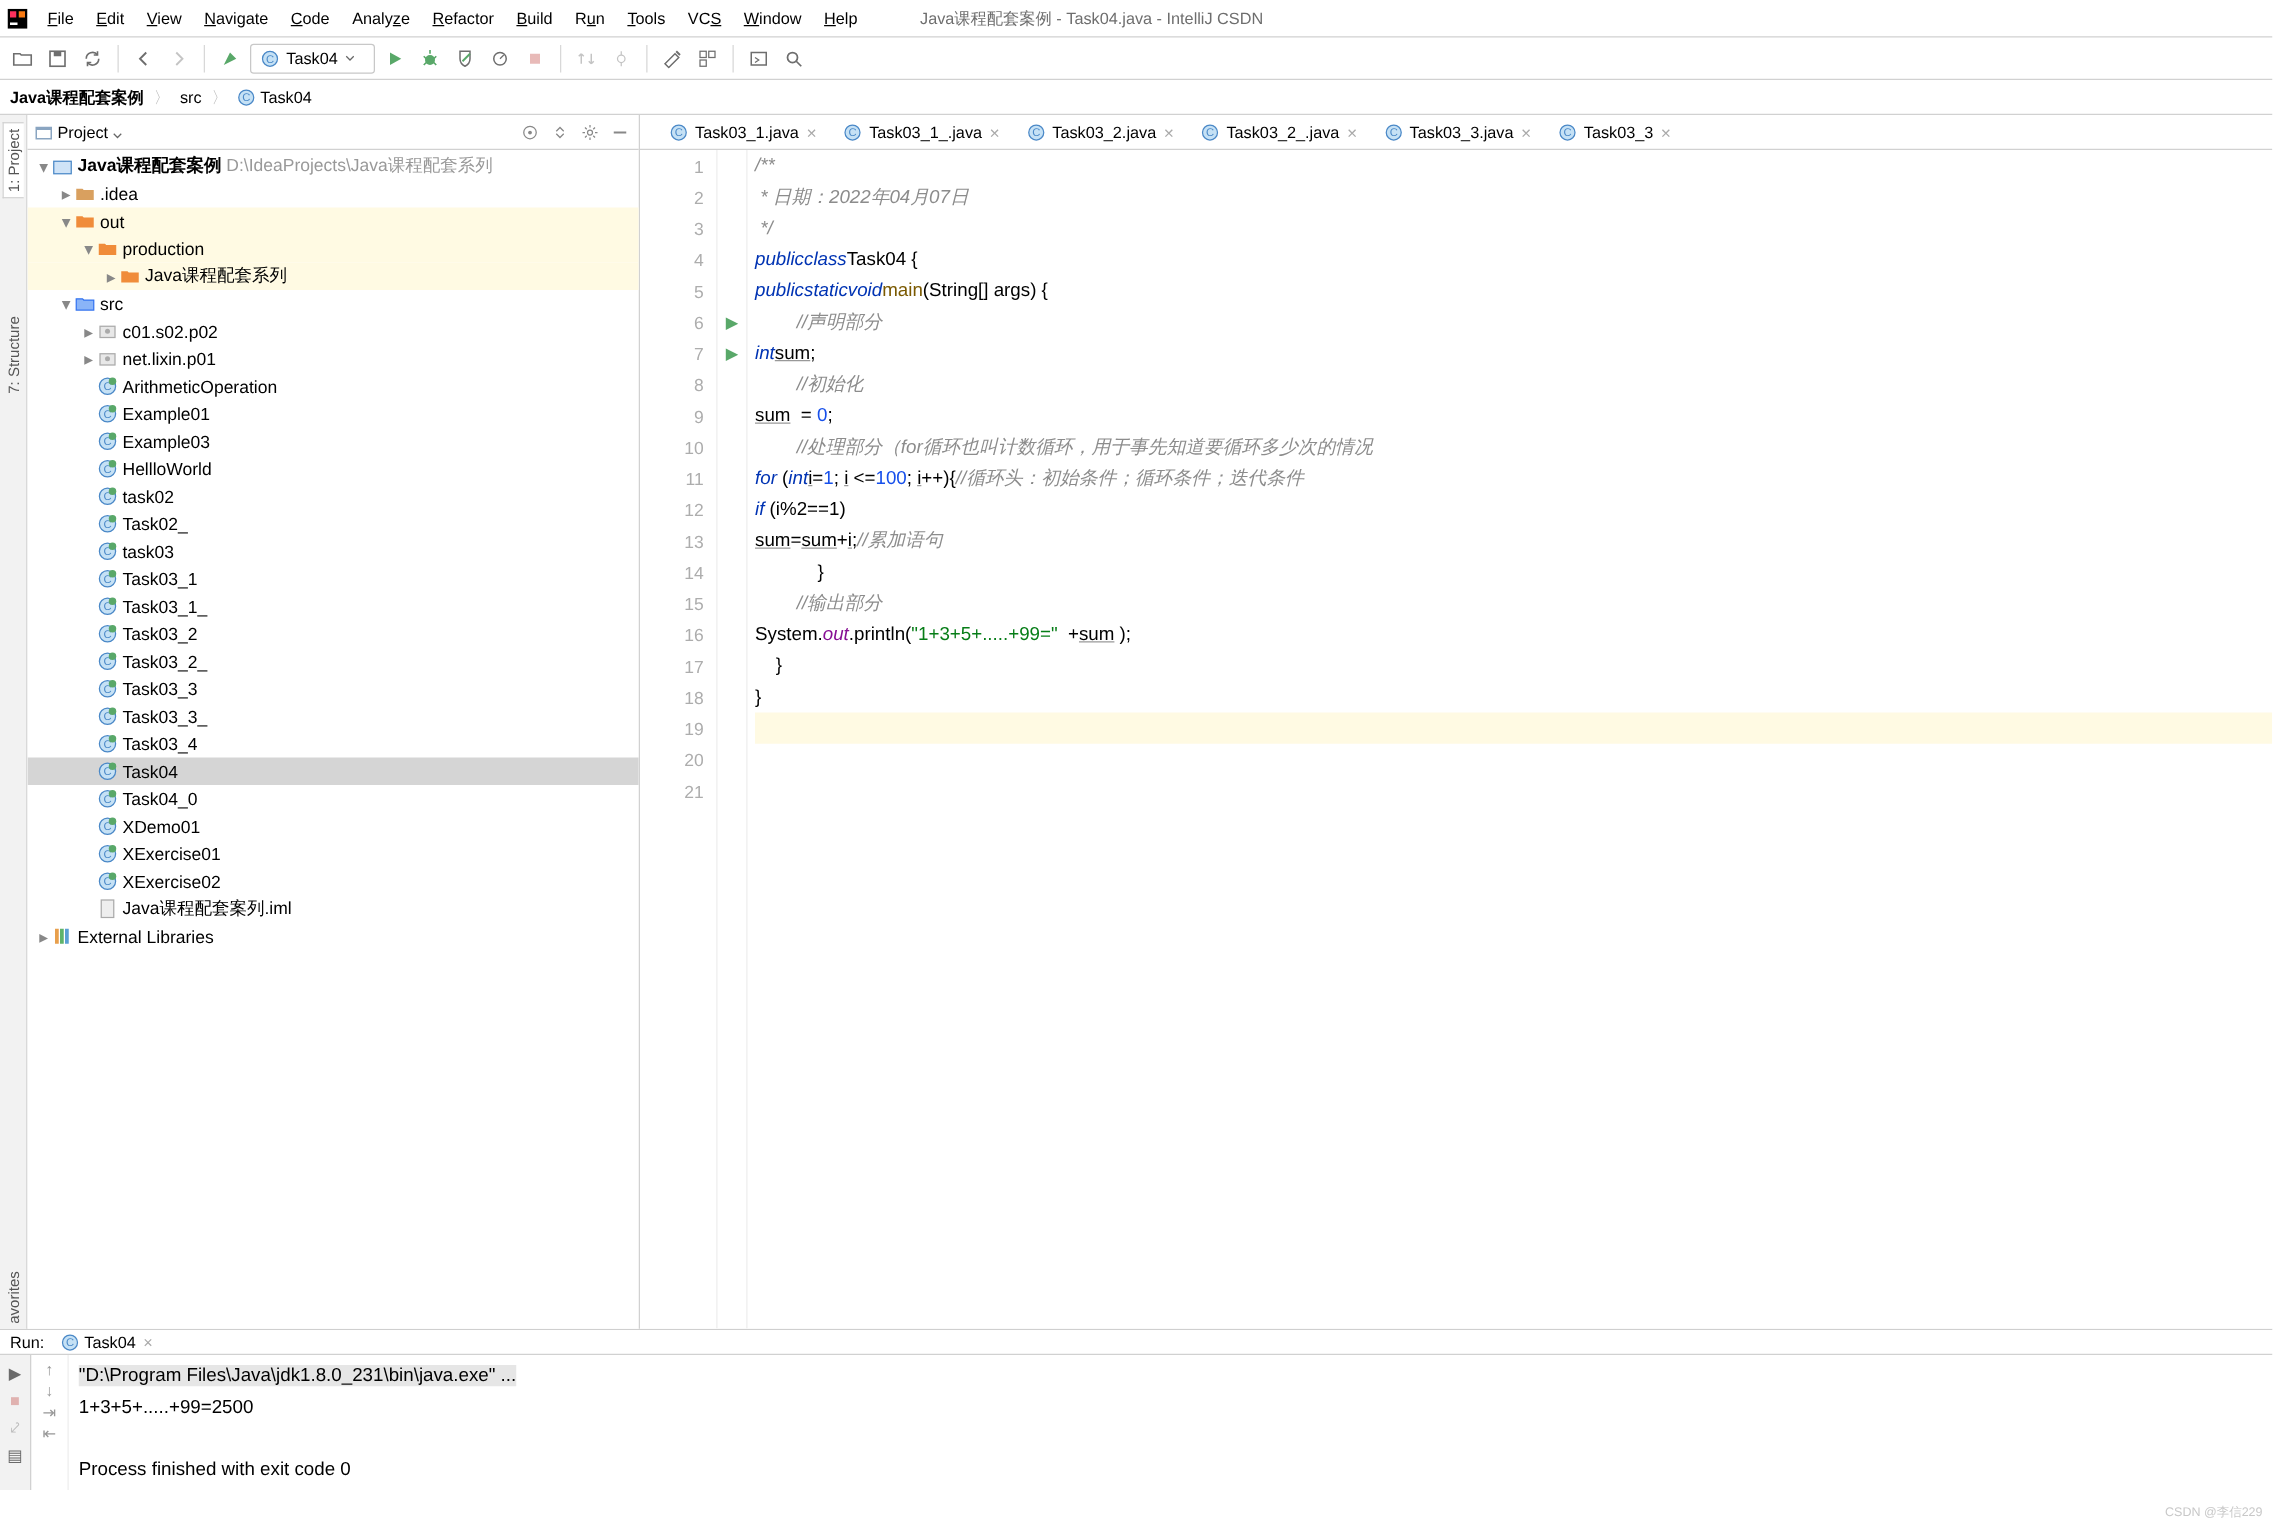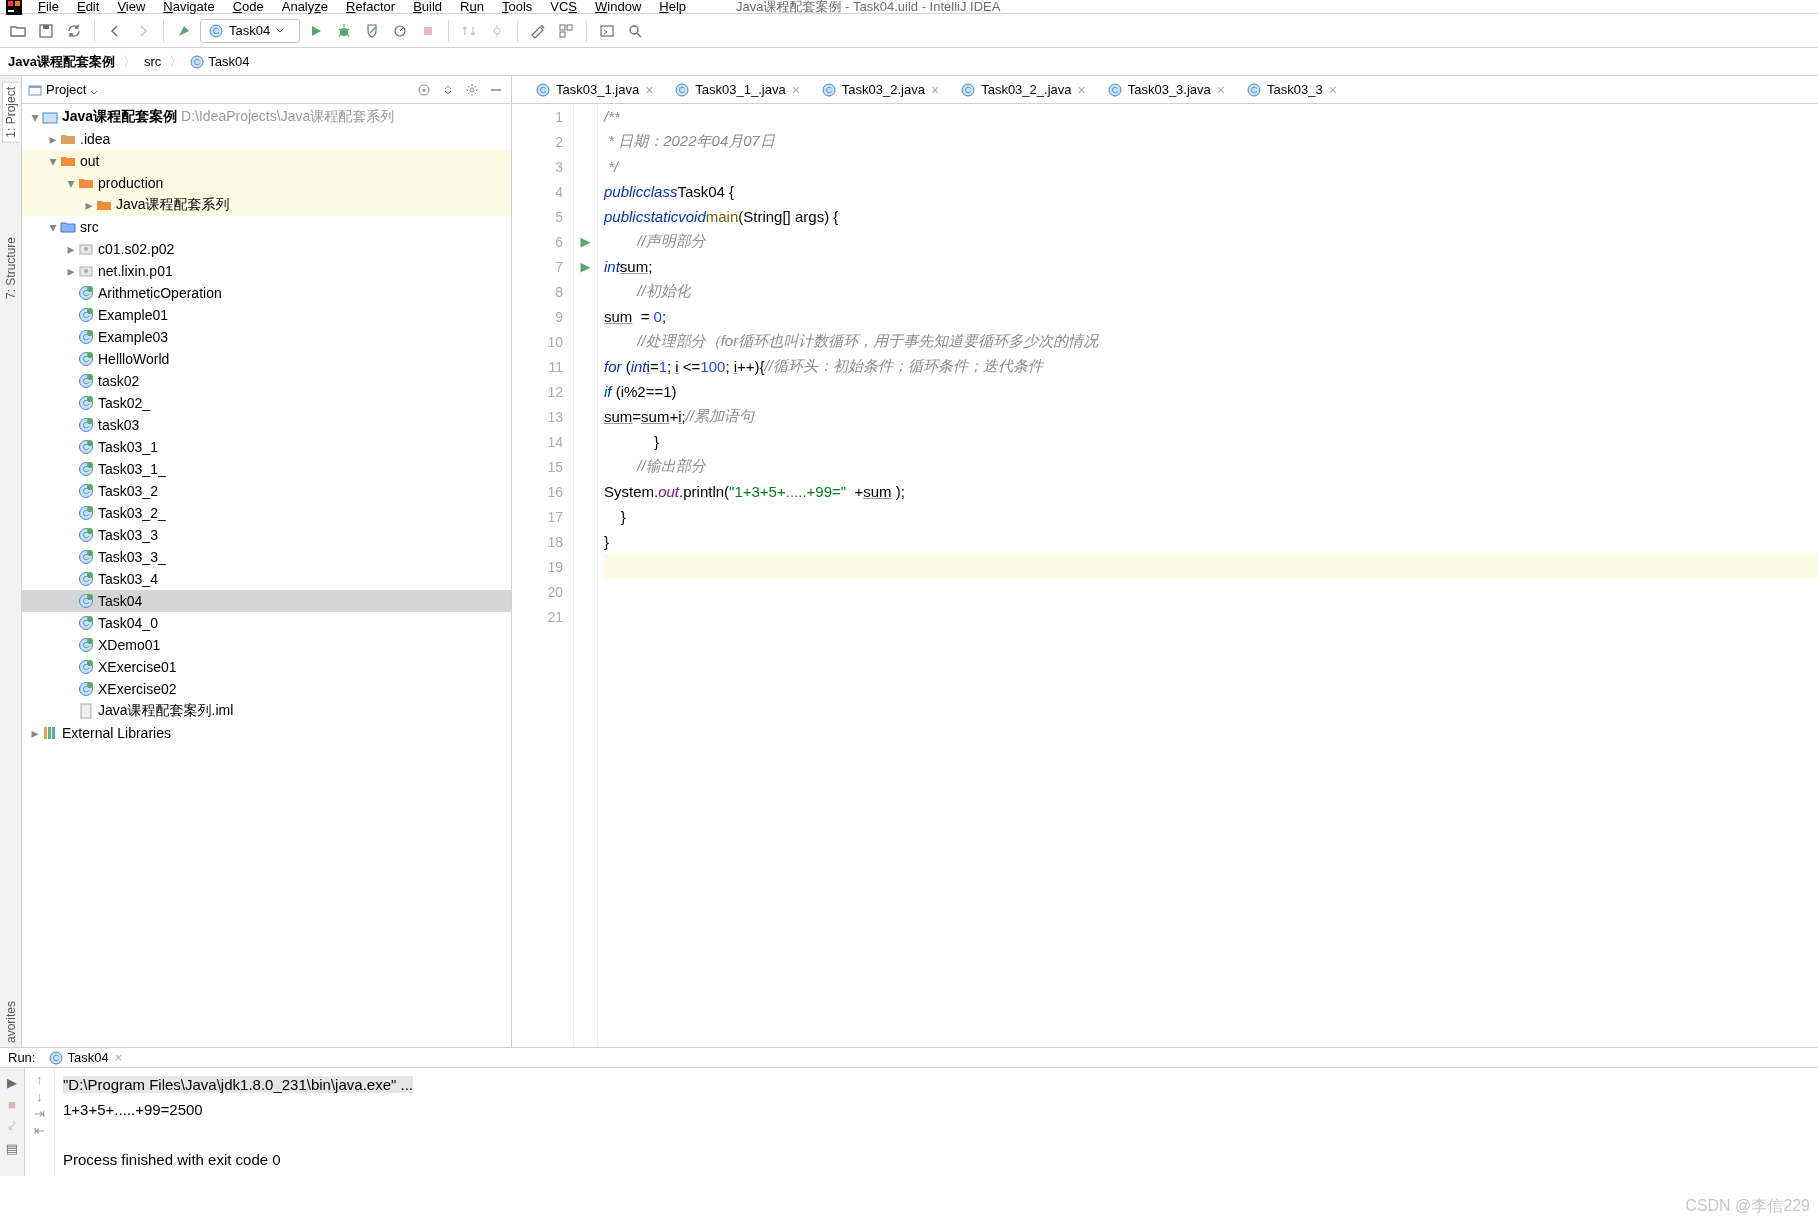--- a/index.html
+++ b/index.html
@@ -1,18 +1,18 @@
 <!DOCTYPE html>
 <html><head>
 <meta charset="utf-8">
 <style>
 * { margin:0; padding:0; box-sizing:border-box; font-family:"Segoe UI",Arial,sans-serif; }
 body { width:1818px; height:1223px; background:#fff; overflow:hidden; font-size:13px; color:#000;}
 
-.menubar { display:flex; align-items:center; height:14px; padding:0 6px; border-bottom:1px solid #d1d1d1; gap:2px;}
+.menubar { display:flex; align-items:center; height:30px; padding:0 6px; border-bottom:1px solid #d1d1d1; gap:2px;}
 .menubar .logo { width:16px; height:16px; margin-right:6px;}
 .menubar .mi { padding:3px 8px; cursor:pointer;}
 .menubar .mi u { text-decoration:underline;}
 .menubar .title { margin-left:40px; color:#6e6e6e;}
 
 .toolbar { display:flex; align-items:center; height:34px; border-bottom:1px solid #d1d1d1; padding:0 6px; gap:4px;}
 .tb-btn { width:24px; height:24px; display:flex; align-items:center; justify-content:center; cursor:pointer; color:#6b6b6b; border-radius:3px;}
 .tb-sep { width:1px; height:22px; background:#d8d8d8; margin:0 4px;}
 .run-config { display:flex; align-items:center; height:24px; border:1px solid #c8c8c8; border-radius:3px; padding:0 8px; gap:6px; cursor:pointer; min-width:100px;}
 .run-config svg{flex:none;}
@@ -58,21 +58,21 @@
 .run-panel{ height:128px; border-top:1px solid #cfcfcf; display:flex; flex-direction:column;}
 .run-head{ display:flex; align-items:center; height:27px; border-bottom:1px solid #d1d1d1; padding:0 8px; gap:8px;}
 .run-head .tab{ display:flex; align-items:center; gap:4px; padding:2px 6px; cursor:pointer;}
 .run-body{ flex:1; display:flex;}
 .run-ctrl{ width:25px; background:#f2f2f2; border-right:1px solid #d1d1d1; display:flex; flex-direction:column; align-items:center; gap:2px; padding-top:4px;}
 .run-ctrl .b{ width:20px; height:20px; display:flex; align-items:center; justify-content:center; cursor:pointer; color:#6b6b6b;}
 .run-ctrl2{ width:30px;border-right:1px solid #eee; display:flex; flex-direction:column; align-items:center; gap:2px; padding-top:4px;}
 .run-out{ flex:1; font-family:Consolas,monospace; font-size:15px; padding:4px 8px; color:#000;}
 .run-out .ln1{ background:#e6e6e6; display:inline;}
 .run-out div{line-height:25px;}
-.watermark{ position:fixed; right:8px; bottom:6px; color:#c8c8c8; font-size:16px;}
+.watermark{ position:fixed; right:8px; bottom:6px; color:#c8c8c8; font-size:10px;}
 
 svg{display:block;}
 </style>
 </head>
 <body>
 
 <div class="menubar">
   <svg class="logo" viewBox="0 0 16 16">
       <rect width="16" height="16" fill="#000"></rect>
       <rect x="2" y="2" width="5" height="5" fill="#fe315d"></rect>
@@ -85,21 +85,21 @@
   <div class="mi"><u>N</u>avigate</div>
   <div class="mi"><u>C</u>ode</div>
   <div class="mi">Analy<u>z</u>e</div>
   <div class="mi"><u>R</u>efactor</div>
   <div class="mi"><u>B</u>uild</div>
   <div class="mi">R<u>u</u>n</div>
   <div class="mi"><u>T</u>ools</div>
   <div class="mi">VC<u>S</u></div>
   <div class="mi"><u>W</u>indow</div>
   <div class="mi"><u>H</u>elp</div>
-  <div class="title">Java课程配套案例 - Task04.uild - IntelliJ IDEA</div>
+  <div class="title">Java课程配套案例 - Task04.java - IntelliJ CSDN</div>
 </div>
 
 <div class="toolbar">
   <div class="tb-btn">
       <svg width="16" height="16" viewBox="0 0 16 16">
         <path d="M1 4h5l1 1h8v8H1z" fill="none" stroke="#6e6e6e" stroke-width="1.3"></path>
       </svg>
     </div>
   <div class="tb-btn">
       <svg width="16" height="16" viewBox="0 0 16 16">

